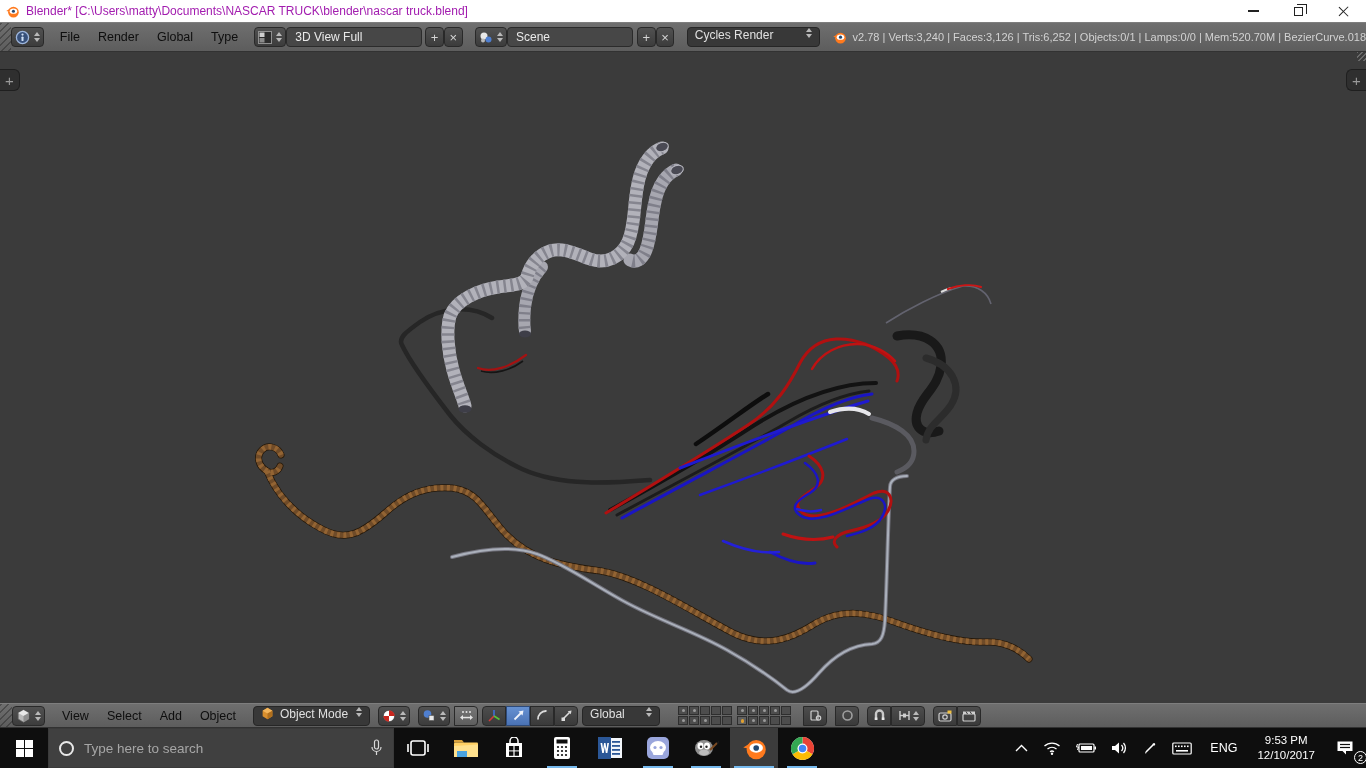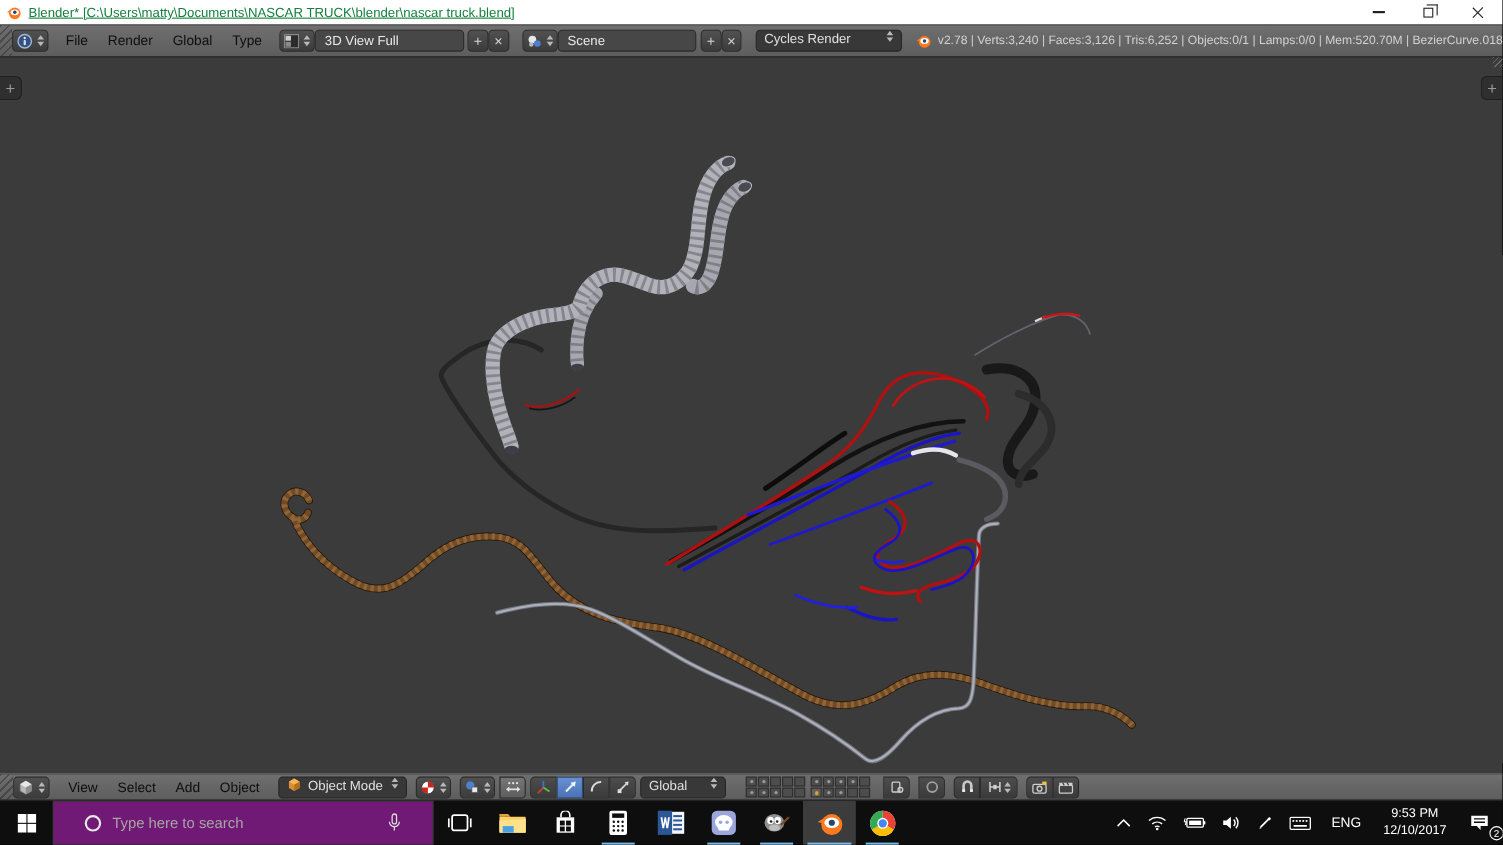--- a/index.html
+++ b/index.html
@@ -4,21 +4,21 @@
 <style>
   * { margin:0; padding:0; box-sizing:border-box; }
   html,body { width:1366px; height:768px; overflow:hidden; background:#000; }
   body { font-family:"Liberation Sans", sans-serif; }
   #app { position:relative; width:1366px; height:768px; }
 
   
   .titlebar { position:absolute; left:0; top:0; width:1366px; height:22px; background:#ffffff;
     display:flex; align-items:center; padding-left:5px; }
   .titlebar .appicon { width:15px; height:15px; margin-right:6px; }
-  .titlebar .title { font-size:12px; color:#15803d; white-space:nowrap;text-decoration:underline; }
+  .titlebar .title { font-size:12px; color:#a21caf; white-space:nowrap; }
   .wincontrols { position:absolute; right:0; top:0; height:22px; display:flex; }
   .winbtn { width:45px; height:22px; display:flex; align-items:center; justify-content:center; }
   .ico-min { width:11px; height:1.5px; background:#222; }
   .ico-restore { position:relative; width:9px; height:9px; border:1.2px solid #222; background:#fff; }
   .ico-restore::before { content:""; position:absolute; left:2px; top:-4px; width:9px; height:9px; border:1.2px solid #222; border-left:none; border-bottom:none; }
   .ico-close { position:relative; width:11px; height:11px; }
   .ico-close::before,.ico-close::after { content:""; position:absolute; left:5px; top:-1px; width:1.4px; height:13px; background:#222; }
   .ico-close::before { transform:rotate(45deg); } .ico-close::after { transform:rotate(-45deg); }
 
   
@@ -65,21 +65,21 @@
   .plus-tab.right { right:0; top:17px; border-radius:6px 0 0 6px; border-right:none; }
   .vp-corner { position:absolute; right:0; top:0; width:9px; height:9px;
     background:repeating-linear-gradient(135deg, #6a6a6a 0 1px, transparent 1px 3.5px); }
 
   
   .taskbar { position:absolute; left:0; top:728px; width:1366px; height:40px; background:#0e0e0e; display:flex; align-items:stretch; }
   .tslot { width:48px; display:flex; align-items:center; justify-content:center; position:relative; }
   .tslot.appactive { background:#3c3c3c; }
   .underline { position:absolute; bottom:0; left:9px; width:30px; height:2px; background:#76b9ed; }
   .tslot.appactive .underline { left:4px; width:40px; }
-  .searchbox { width:346px; background:#701a75; border:1px solid #3a3a3a; display:flex; align-items:center; padding:0 28px; gap:10px; }
+  .searchbox { width:346px; background:#404040; border:1px solid #3a3a3a; display:flex; align-items:center; padding:0 10px; gap:10px; }
   .searchbox input { flex:1; background:transparent; border:none; outline:none; color:#c9c9c9; font-size:13.5px; font-family:"Liberation Sans",sans-serif; }
   .searchbox input::placeholder { color:#a6a6a6; }
   .ring { width:15px; height:15px; border:2px solid #e8e8e8; border-radius:50%; }
   .tray { margin-left:auto; display:flex; align-items:center; gap:7px; padding-right:4px; }
   .trayitem { display:flex; align-items:center; justify-content:center; padding:0 4px; height:40px; }
   .tray .lang { color:#fff; font-size:12.5px; padding:0 7px; }
   .clock { color:#fff; font-size:11.5px; text-align:center; line-height:1.3; padding:0 6px; white-space:nowrap; }
   .badge { position:absolute; right:-5px; bottom:4px; width:13px; height:13px; background:#111; border:1px solid #fff;
     border-radius:50%; color:#fff; font-size:9px; display:flex; align-items:center; justify-content:center; }
   svg { display:block; }

